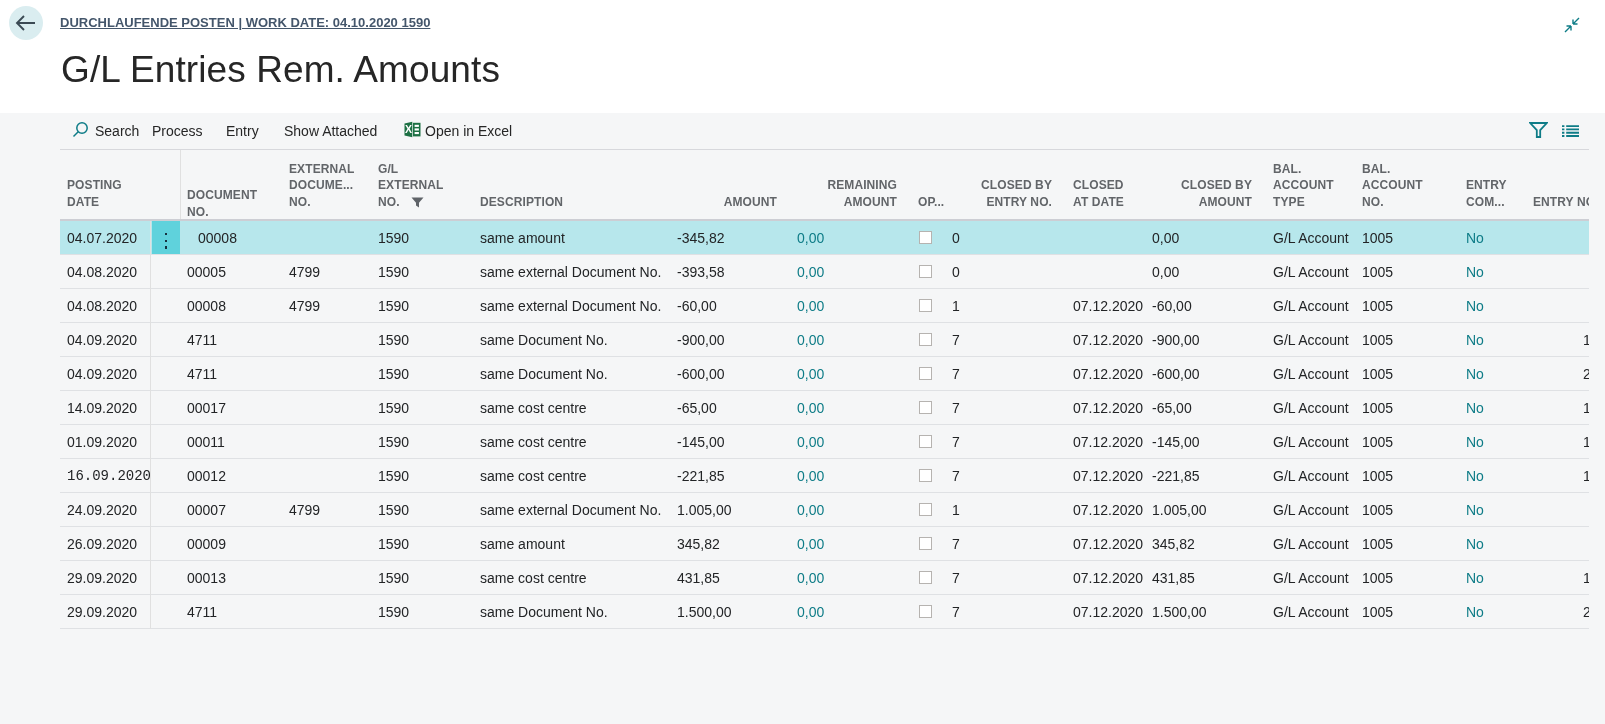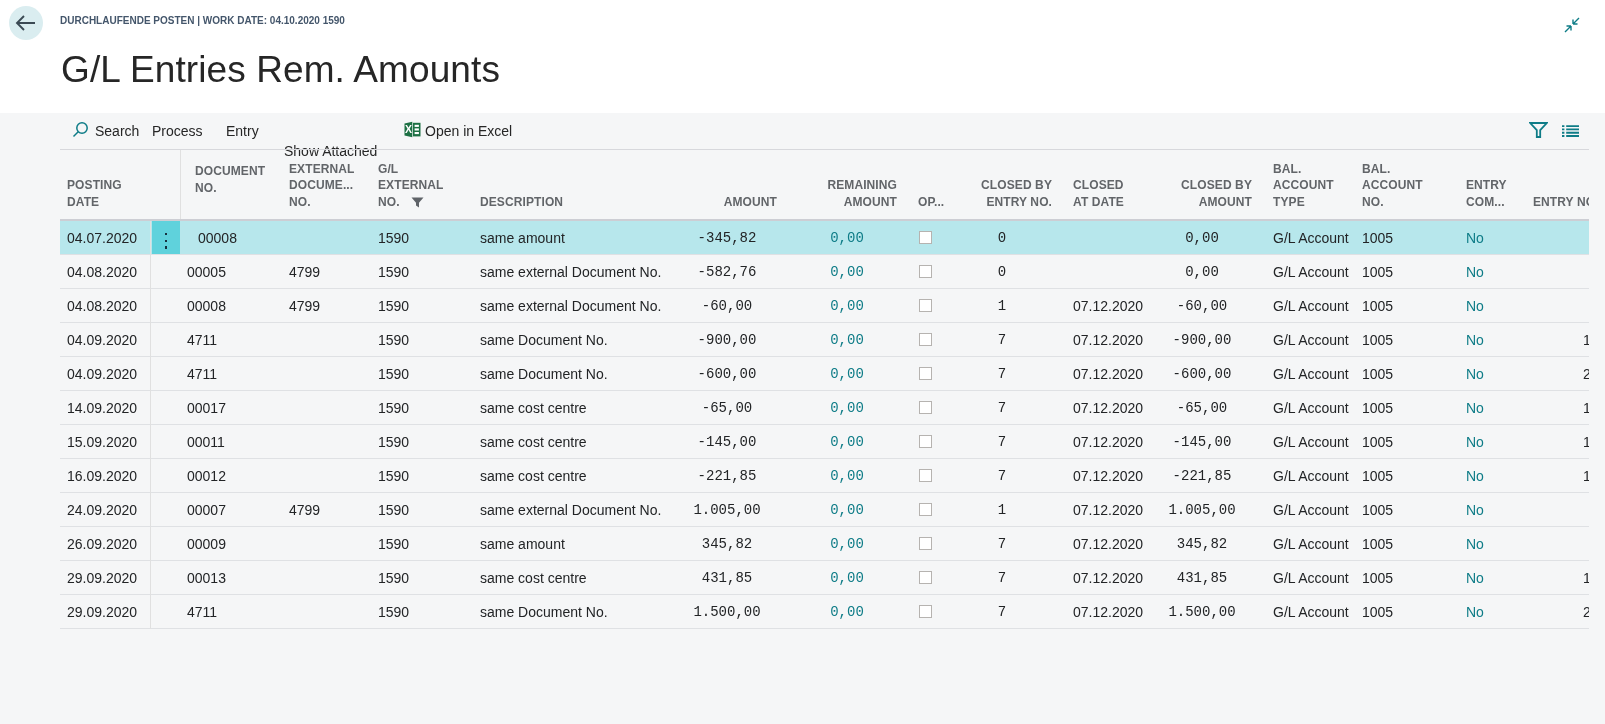--- a/index.html
+++ b/index.html
@@ -1,28 +1,28 @@
 <!DOCTYPE html>
 <html><head>
 <meta charset="utf-8">
 <style>
   * { margin:0; padding:0; box-sizing:border-box; }
   html,body { width:1605px; height:724px; overflow:hidden; }
   body { font-family:"Liberation Sans", sans-serif; background:#fff; position:relative; }
   .abs { position:absolute; }
   .grey { position:absolute; left:0; top:113px; width:1605px; height:611px; background:#f5f6f7; }
-  .caption { position:absolute; left:60px; top:15px; font-size:10px; font-weight:bold; color:#44566b; }
+  .caption { position:absolute; left:60px; top:15px; font-size:13px; font-weight:bold; color:#44566b;text-decoration:underline; }
   .title { position:absolute; left:61px; top:49px; font-size:37px; color:#262626; font-weight:400; letter-spacing:0.1px; }
   .backcircle { position:absolute; left:9px; top:6px; width:34px; height:34px; border-radius:50%; background:#daedf0; }
   .menuitem { position:absolute; top:123px; font-size:14px; color:#262626; }
   .hdrcell { position:absolute; font-size:12px; font-weight:bold; color:#626569; line-height:16.5px; letter-spacing:0.1px; white-space:pre; }
   .hdrR { text-align:right; }
   .row { position:absolute; left:60px; width:1529px; height:34px; border-bottom:1px solid #dfe1e4; }
   .cell { position:absolute; top:0; height:33px; line-height:35px; font-size:14px; color:#222426; white-space:nowrap; }
-  .cellR { text-align:center;font-family:Liberation Mono, monospace; }
+  .cellR { text-align:left; }
   .teal { color:#0e7c87; }
   .chk { position:absolute; left:859px; top:10px; width:13px; height:13px; background:#fff; border:1px solid #b6b3b0; }
   svg { display:block; }
 </style>
 </head>
 <body>
 
   <div class="backcircle"></div>
   <svg class="abs" style="left:14px;top:13px;" width="24" height="20" viewBox="0 0 24 20">
     <path d="M3 10 H21 M10 3 L3 10 L10 17" stroke="#3b4a54" stroke-width="1.9" fill="none"></path>
@@ -35,21 +35,21 @@
 
   <div class="grey"></div>
 
   <svg class="abs" style="left:72px;top:121px;" width="17" height="17" viewBox="0 0 17 17">
     <circle cx="10" cy="7" r="5.2" stroke="#0e7c87" stroke-width="1.5" fill="none"></circle>
     <path d="M6.2 10.8 L1.5 15.5" stroke="#0e7c87" stroke-width="1.5"></path>
   </svg>
   <div class="menuitem" style="left:95px;">Search</div>
   <div class="menuitem" style="left:152px;">Process</div>
   <div class="menuitem" style="left:226px;">Entry</div>
-  <div class="menuitem" style="left:284px;margin-top:20px;">Show Attached</div>
+  <div class="menuitem" style="left:284px;">Show Attached</div>
   <svg class="abs" style="left:404px;top:121px;" width="17" height="17" viewBox="0 0 17 17">
     <rect x="9" y="1.8" width="7.5" height="13.6" fill="#1d7044"></rect>
     <rect x="10.6" y="3.8" width="4.3" height="2.1" fill="#fff"></rect>
     <rect x="10.6" y="7.4" width="4.3" height="2.1" fill="#fff"></rect>
     <rect x="10.6" y="11" width="4.3" height="2.1" fill="#fff"></rect>
     <polygon points="0.5,2.6 8.3,0.8 8.3,16.2 0.5,14.4" fill="#1d7044"></polygon>
     <text x="4.4" y="12.4" font-size="10.5" font-weight="bold" fill="#fff" text-anchor="middle" font-family="Liberation Sans">X</text>
   </svg>
   <div class="menuitem" style="left:425px;">Open in Excel</div>
 
@@ -60,21 +60,21 @@
     <path d="M0 1.1 H2.4 M0 4.4 H2.4 M0 7.7 H2.4 M0 11 H2.4" stroke="#0e7c87" stroke-width="1.9"></path>
     <path d="M4.2 1.1 H17 M4.2 4.4 H17 M4.2 7.7 H17 M4.2 11 H17" stroke="#0e7c87" stroke-width="1.9"></path>
   </svg>
 
   <div class="abs" style="left:60px;top:149px;width:1529px;height:1px;background:#d7d8dc;"></div>
 
   <div class="abs" style="left:180px;top:150px;width:1px;height:70px;background:#e0e0e0;"></div>
 
   <div class="hdrcell" style="left:67px;top:177px;">POSTING
 DATE</div>
-  <div class="hdrcell" style="left:187px;top:163px;margin-left:8px;">DOCUMENT
+  <div class="hdrcell" style="left:187px;top:187px;">DOCUMENT
 NO.</div>
   <div class="hdrcell" style="left:289px;top:160.5px;">EXTERNAL
 DOCUME...
 NO.</div>
   <div class="hdrcell" style="left:378px;top:160.5px;">G/L
 EXTERNAL
 NO.</div>
   <svg class="abs" style="left:411px;top:197px;" width="13" height="11" viewBox="0 0 13 11">
     <path d="M0.5 0.5 H12.5 L8 5.8 V10.5 L5 8.6 V5.8 Z" fill="#5f6368"></path>
   </svg>
@@ -123,21 +123,21 @@
       <div class="cell" style="left:1302px;">1005</div>
       <div class="cell teal" style="left:1406px;">No</div>
       <div class="cell" style="left:1523px;width:6px;overflow:hidden;"></div>
     </div>
     <div class="row" style="top:255px;">
       <div class="cell" style="left:7px;">04.08.2020</div>
       <div class="cell" style="left:127px;">00005</div>
       <div class="cell" style="left:229px;">4799</div>
       <div class="cell" style="left:318px;">1590</div>
       <div class="cell" style="left:420px;">same external Document No.</div>
-      <div class="cell cellR" style="left:617px;width:100px;">-582,76</div>
+      <div class="cell cellR" style="left:617px;width:100px;">-393,58</div>
       <div class="cell cellR teal" style="left:737px;width:100px;">0,00</div>
       <div class="chk"></div>
       <div class="cell cellR" style="left:892px;width:100px;">0</div>
       <div class="cell" style="left:1013px;"></div>
       <div class="cell cellR" style="left:1092px;width:100px;">0,00</div>
       <div class="cell" style="left:1213px;">G/L Account</div>
       <div class="cell" style="left:1302px;">1005</div>
       <div class="cell teal" style="left:1406px;">No</div>
       <div class="cell" style="left:1523px;width:6px;overflow:hidden;"></div>
     </div>
@@ -203,38 +203,38 @@
       <div class="chk"></div>
       <div class="cell cellR" style="left:892px;width:100px;">7</div>
       <div class="cell" style="left:1013px;">07.12.2020</div>
       <div class="cell cellR" style="left:1092px;width:100px;">-65,00</div>
       <div class="cell" style="left:1213px;">G/L Account</div>
       <div class="cell" style="left:1302px;">1005</div>
       <div class="cell teal" style="left:1406px;">No</div>
       <div class="cell" style="left:1523px;width:6px;overflow:hidden;">1</div>
     </div>
     <div class="row" style="top:425px;">
-      <div class="cell" style="left:7px;">15.09.2020</div>
+      <div class="cell" style="left:7px;">01.09.2020</div>
       <div class="cell" style="left:127px;">00011</div>
       <div class="cell" style="left:229px;"></div>
       <div class="cell" style="left:318px;">1590</div>
       <div class="cell" style="left:420px;">same cost centre</div>
       <div class="cell cellR" style="left:617px;width:100px;">-145,00</div>
       <div class="cell cellR teal" style="left:737px;width:100px;">0,00</div>
       <div class="chk"></div>
       <div class="cell cellR" style="left:892px;width:100px;">7</div>
       <div class="cell" style="left:1013px;">07.12.2020</div>
       <div class="cell cellR" style="left:1092px;width:100px;">-145,00</div>
       <div class="cell" style="left:1213px;">G/L Account</div>
       <div class="cell" style="left:1302px;">1005</div>
       <div class="cell teal" style="left:1406px;">No</div>
       <div class="cell" style="left:1523px;width:6px;overflow:hidden;">1</div>
     </div>
     <div class="row" style="top:459px;">
-      <div class="cell" style="left:7px;">16.09.2020</div>
+      <div class="cell" style="left:7px;font-family:Liberation Mono, monospace;">16.09.2020</div>
       <div class="cell" style="left:127px;">00012</div>
       <div class="cell" style="left:229px;"></div>
       <div class="cell" style="left:318px;">1590</div>
       <div class="cell" style="left:420px;">same cost centre</div>
       <div class="cell cellR" style="left:617px;width:100px;">-221,85</div>
       <div class="cell cellR teal" style="left:737px;width:100px;">0,00</div>
       <div class="chk"></div>
       <div class="cell cellR" style="left:892px;width:100px;">7</div>
       <div class="cell" style="left:1013px;">07.12.2020</div>
       <div class="cell cellR" style="left:1092px;width:100px;">-221,85</div>

